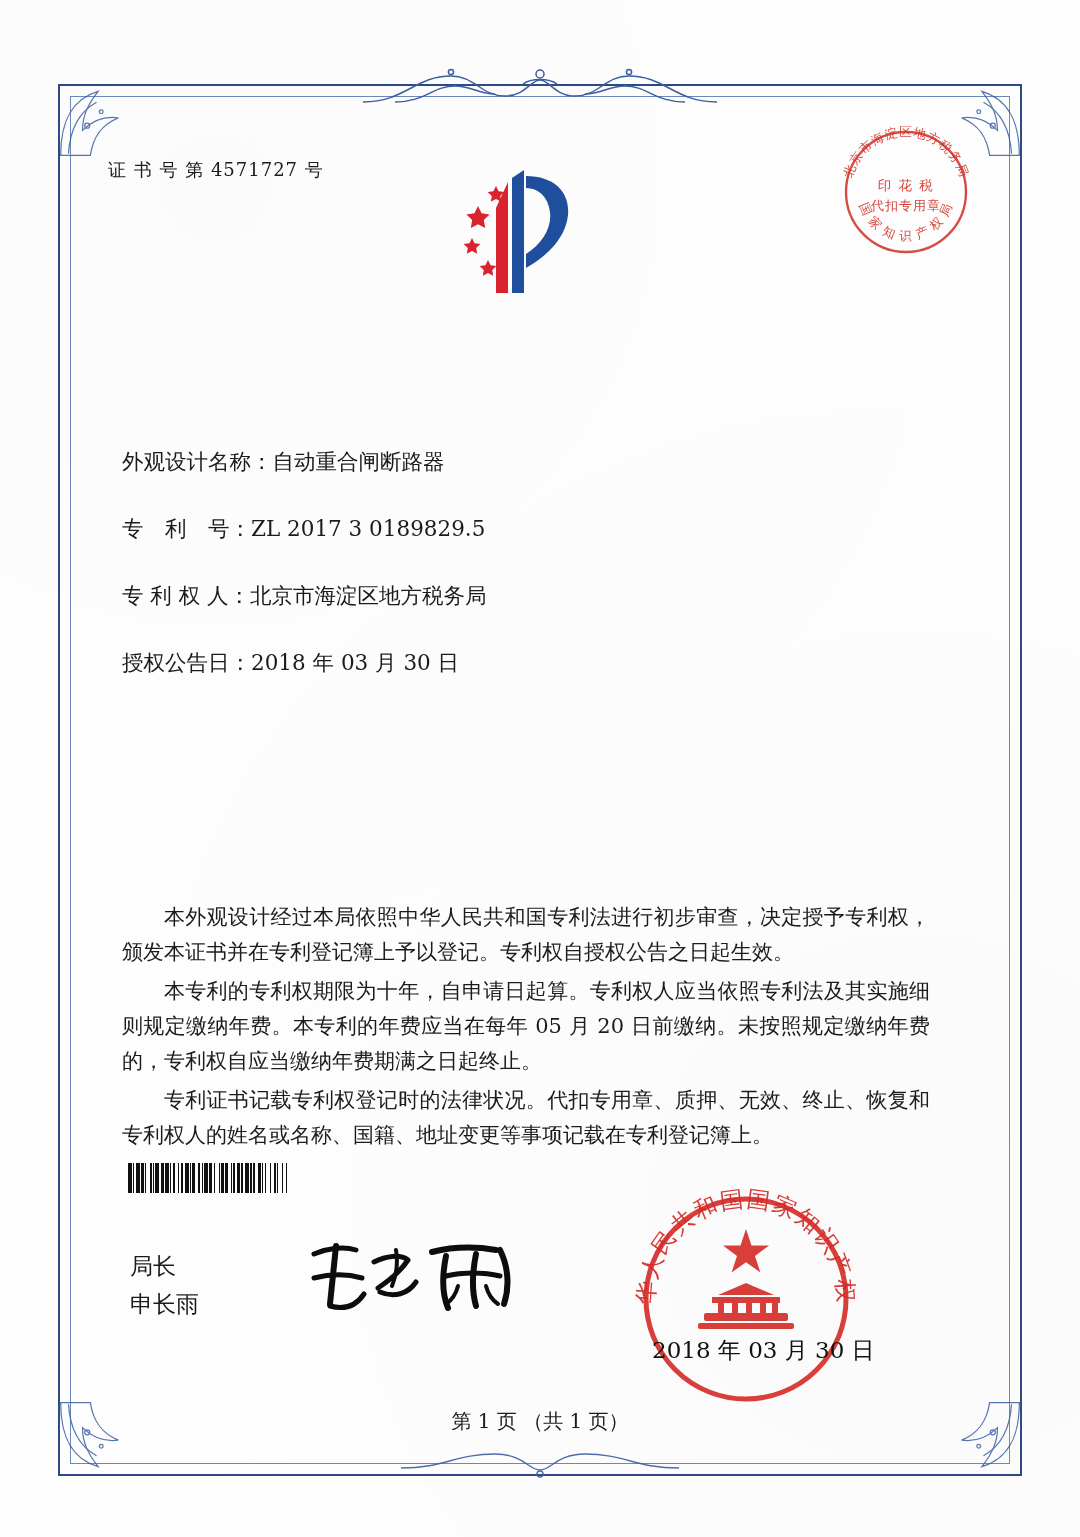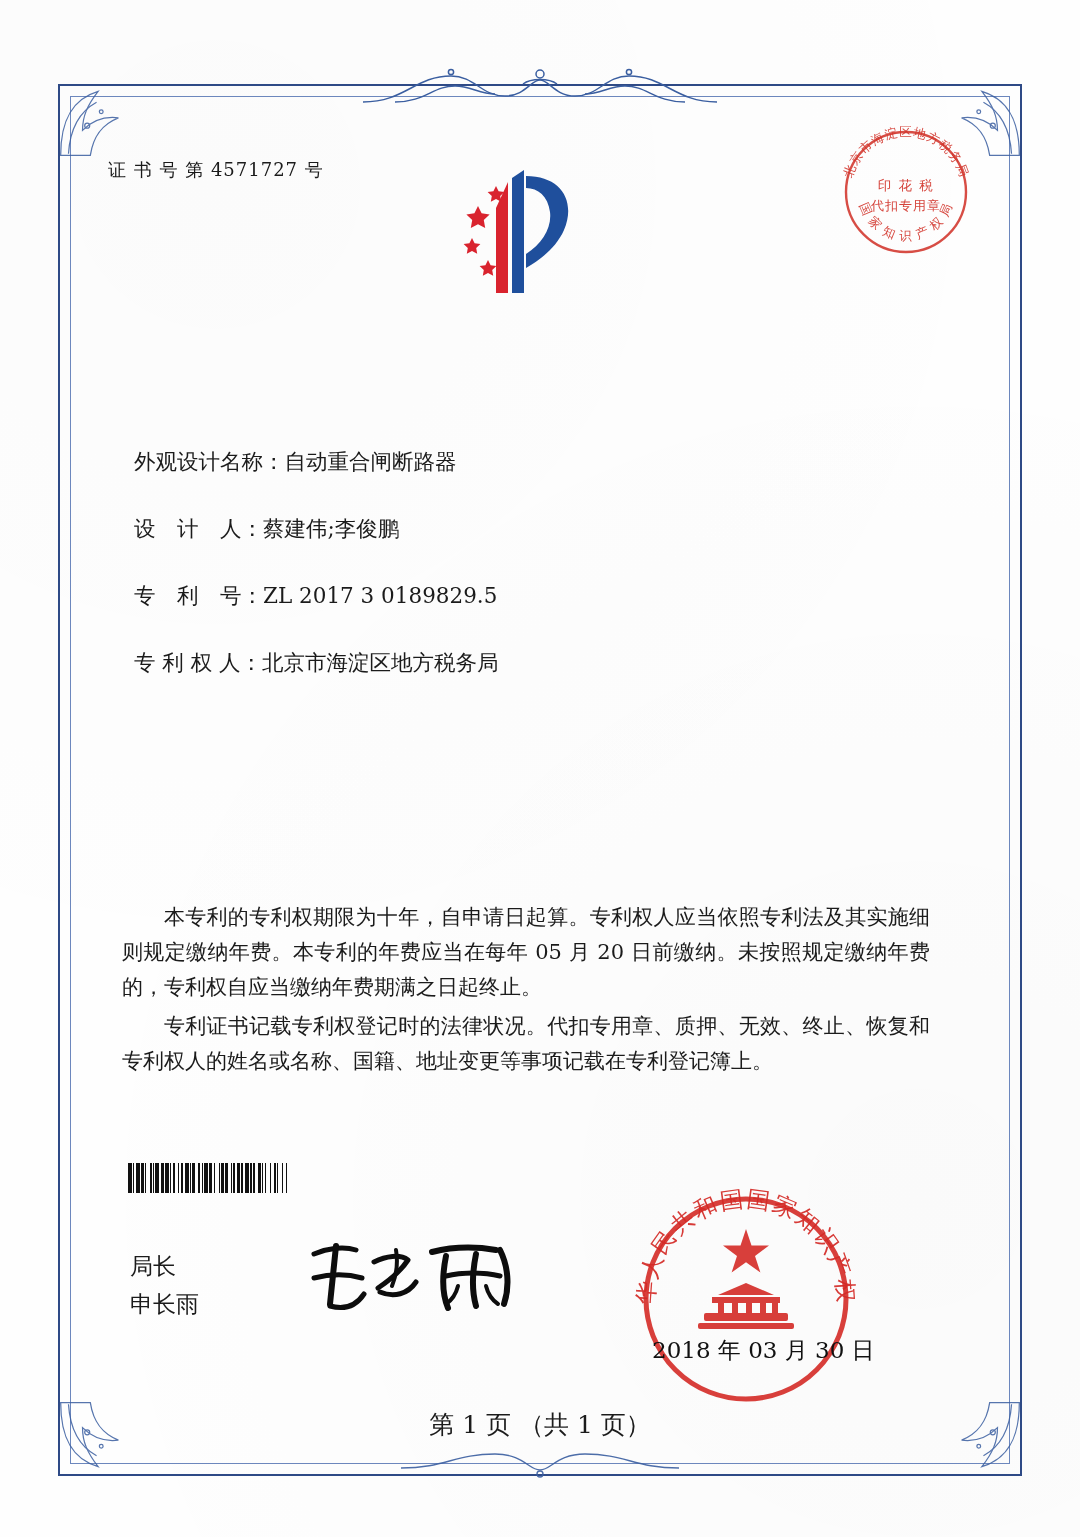--- a/index.html
+++ b/index.html
@@ -123,21 +123,20 @@
     width: 820px;
   }
   .field-row {
     font-size: 21.5px;
     margin-bottom: 39px;
     white-space: nowrap;
     line-height: 1.3;
   }
   .field-label {
     display: inline-block;
-    margin-left: 12px;
   }
   .field-value { display: inline; }
 
   
   .body-text {
     position: absolute;
     left: 122px;
     top: 900px;
     width: 808px;
     font-size: 21px;
@@ -199,21 +198,21 @@
     font-size: 23px;
     color: #111;
     white-space: nowrap;
   }
 
   .page-num {
     position: absolute;
     left: 0; right: 0;
     top: 1408px;
     text-align: center;
-    font-size: 25px;
+    font-size: 20px;
   }
 
   
   .paper-noise {
     position: absolute;
     inset: 0;
     pointer-events: none;
     background:
       radial-gradient(circle at 20% 12%, rgba(0,0,0,0.012), transparent 55%),
       radial-gradient(circle at 85% 78%, rgba(0,0,0,0.014), transparent 60%);
@@ -310,31 +309,32 @@
       </g>
     </svg>
   </div>
 
 
   <div class="fields">
     <div class="field-row">
       <span class="field-label">外观设计名称</span><span class="field-value">：自动重合闸断路器</span>
     </div>
     <div class="field-row">
-      <span class="field-label">设　计　人</span><span class="field-value">：蔡建伟;李俊鹏</span>
-    </div>
-    <div class="field-row">
       <span class="field-label">专　利　号</span><span class="field-value">：ZL 2017 3 0189829.5</span>
     </div>
     <div class="field-row">
       <span class="field-label">专 利 权 人</span><span class="field-value">：北京市海淀区地方税务局</span>
     </div>
+    <div class="field-row">
+      <span class="field-label">授权公告日</span><span class="field-value">：2018 年 03 月 30 日</span>
+    </div>
   </div>
 
   <div class="body-text">
+    <p>本外观设计经过本局依照中华人民共和国专利法进行初步审查，决定授予专利权，颁发本证书并在专利登记簿上予以登记。专利权自授权公告之日起生效。</p>
     <p>本专利的专利权期限为十年，自申请日起算。专利权人应当依照专利法及其实施细则规定缴纳年费。本专利的年费应当在每年 05 月 20 日前缴纳。未按照规定缴纳年费的，专利权自应当缴纳年费期满之日起终止。</p>
     <p>专利证书记载专利权登记时的法律状况。代扣专用章、质押、无效、终止、恢复和专利权人的姓名或名称、国籍、地址变更等事项记载在专利登记簿上。</p>
   </div>
 
   <div class="barcode">
       <i style="width: 3.6px; background: rgb(17, 17, 17);"></i>
       <i style="width: 1.2px; background: transparent;"></i>
       <i style="width: 1.2px; background: rgb(17, 17, 17);"></i>
       <i style="width: 2.4px; background: transparent;"></i>
       <i style="width: 3.6px; background: rgb(17, 17, 17);"></i>

